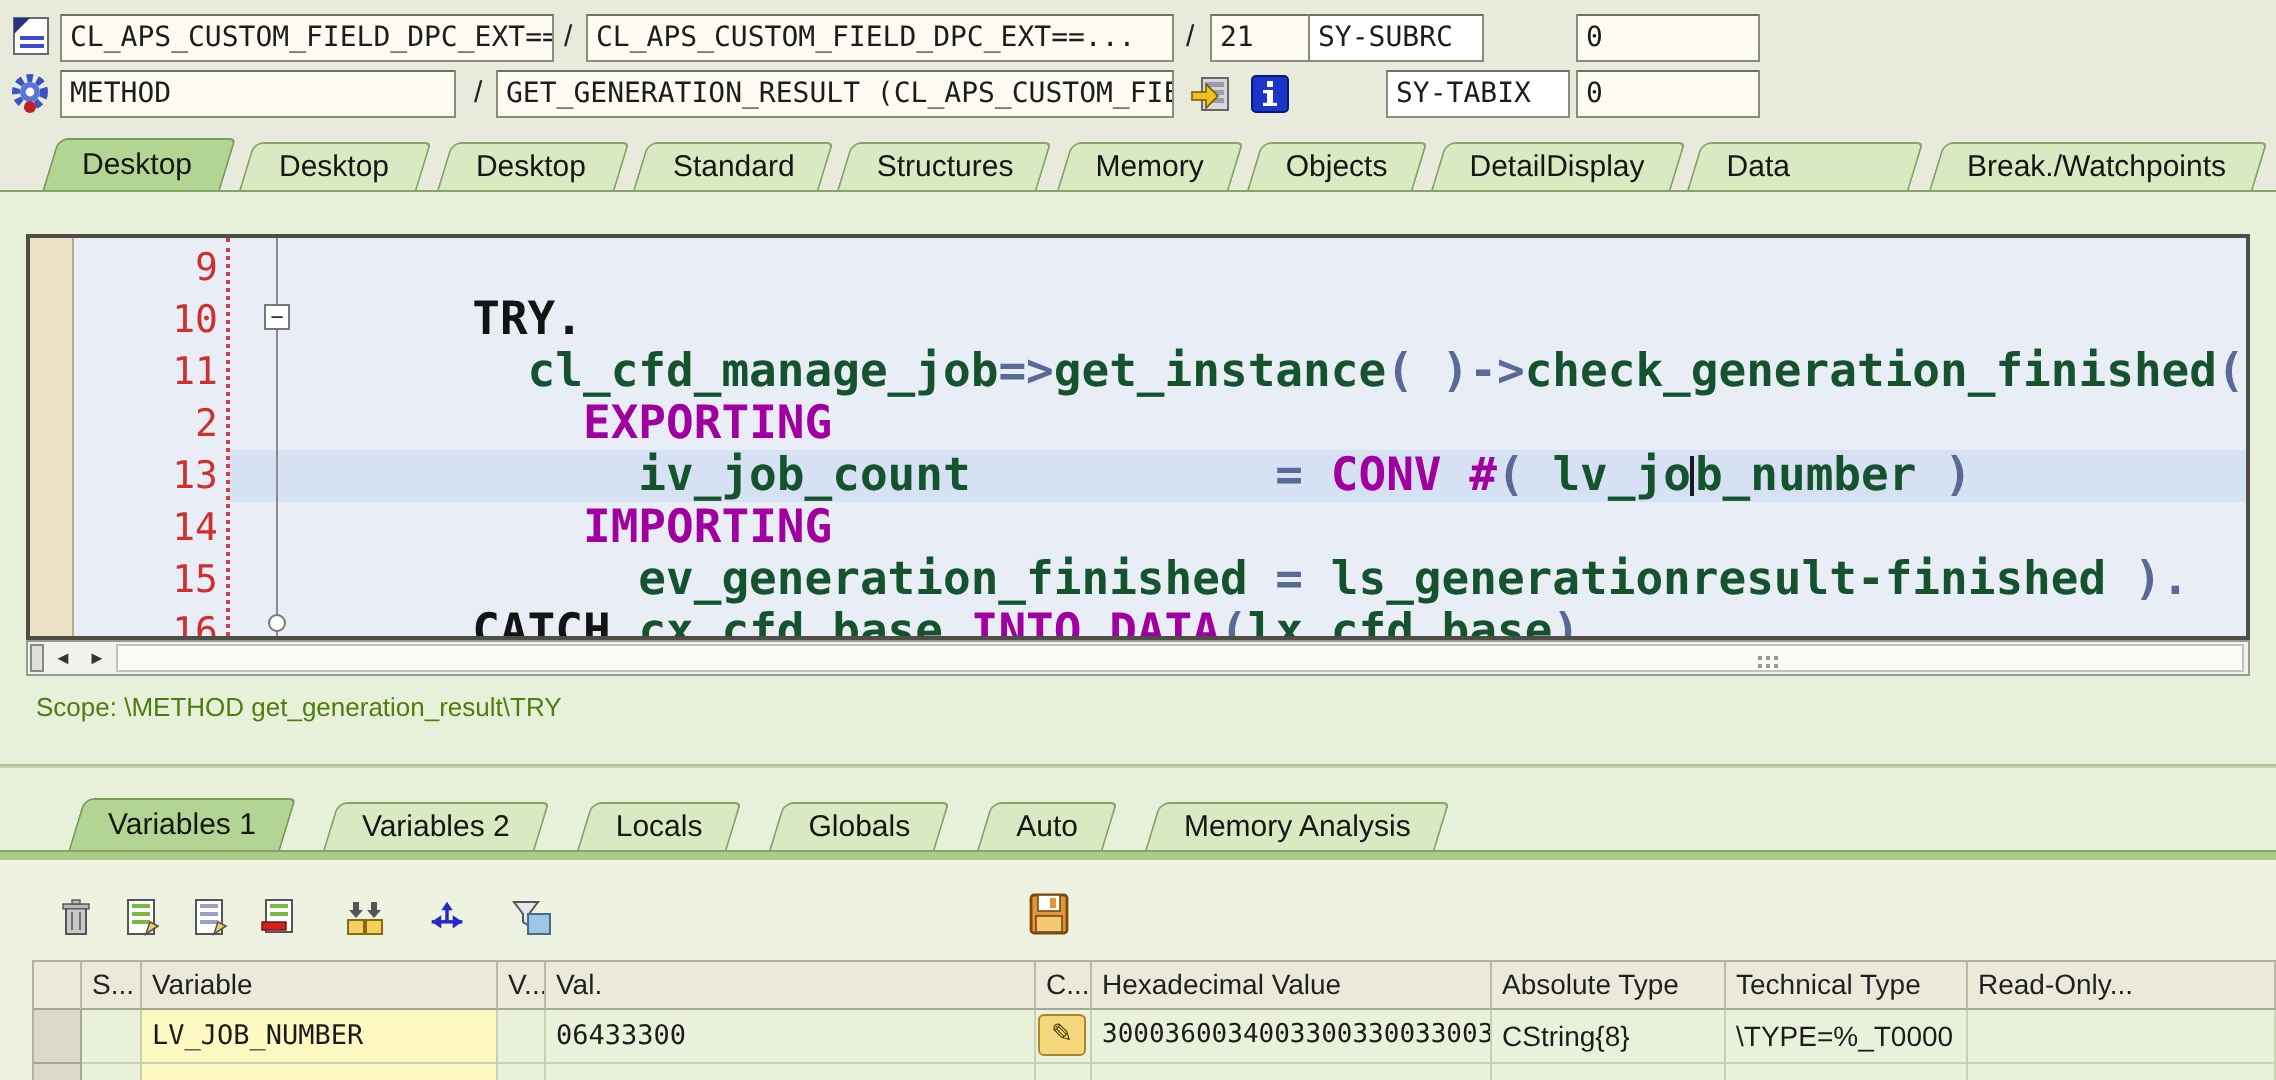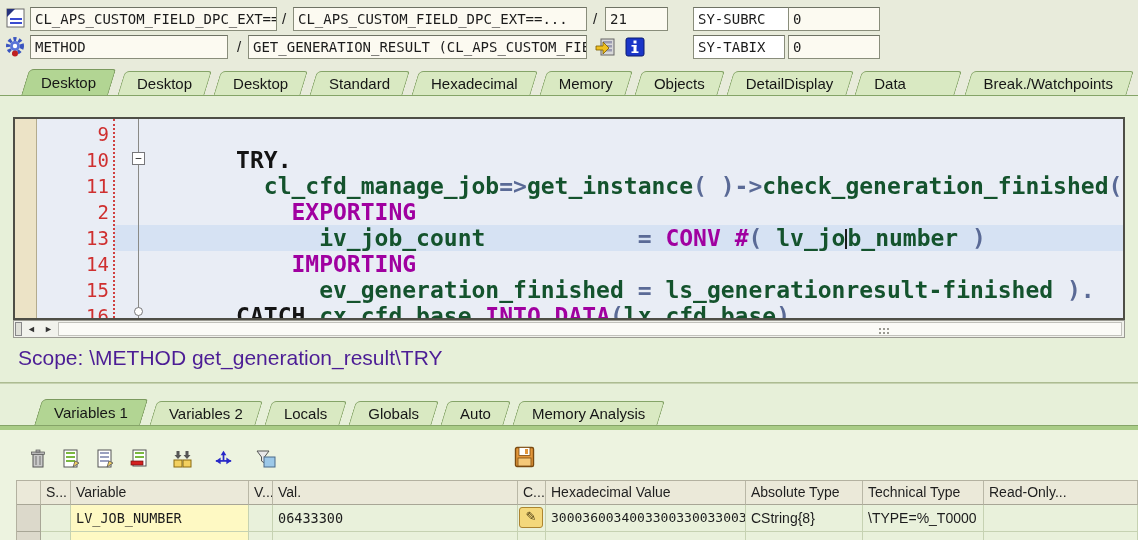--- a/index.html
+++ b/index.html
@@ -68,21 +68,21 @@
              background:#f1f2ec; border:1px solid #9a9a92; }
   .hs-split { position:absolute; left:1px; top:1px; width:7px; height:14px; background:#dfe0d8;
               border:1px solid #88888a; }
   .hs-btn { position:absolute; top:2px; width:15px; height:12px; font-size:9px; line-height:12px;
             text-align:center; color:#333; }
   .hs-track { position:absolute; left:44px; top:1px; right:2px; height:14px; background:#fbfbf7;
               border:1px solid #c2c2bc; }
   .hs-grip { position:absolute; left:820px; top:5px; width:2px; height:2px; background:#9a9a92;
              box-shadow:4px 0 #9a9a92, 8px 0 #9a9a92, 0 4px #9a9a92, 4px 4px #9a9a92, 8px 4px #9a9a92; }
 
-  .scope { position:absolute; left:18px; top:250px; font-size:21px; color:#4c1d95; }
+  .scope { position:absolute; left:18px; top:250px; font-size:13px; color:#4d7c0f; }
   .divider { position:absolute; left:0; top:286px; width:1138px; height:2px;
              background:#c6d2b0; border-top:1px solid #adbc92; }
 
   
   .varpanel { position:absolute; left:0; top:430px; width:1138px; height:110px; background:#edf3e0; }
   .vtoolbar { position:absolute; left:26px; top:18px; height:24px; display:flex; gap:11px; }
   .tool { width:23px; height:22px; display:flex; align-items:center; justify-content:center; }
   .tool.gap { margin-left:8px; }
   .save-tool { position:absolute; left:513px; top:16px; }
 
@@ -116,22 +116,22 @@
           <rect x="3" y="2" width="17" height="18" fill="#ffffff" stroke="#6b6b6b"></rect>
           <polygon points="3,2 11,2 3,10" fill="#27337e"></polygon>
           <rect x="6" y="11" width="12" height="2" fill="#3a4bd0"></rect>
           <rect x="6" y="15" width="12" height="2" fill="#3a4bd0"></rect>
         </svg>
       </span>
       <div class="fld" style="left:30px;top:7px;width:247px;">CL_APS_CUSTOM_FIELD_DPC_EXT==...</div>
       <span class="sep" style="left:282px;">/</span>
       <div class="fld" style="left:293px;top:7px;width:294px;">CL_APS_CUSTOM_FIELD_DPC_EXT==...</div>
       <span class="sep" style="left:593px;">/</span>
-      <div class="fld" style="left:605px;top:7px;width:63px;">21</div>
-      <div class="fld white" style="left:693px;top:7px;width:100px;">SY-SUBRC</div>
+      <div class="fld" style="left:605px;top:7px;width:89px;">21</div>
+      <div class="fld white" style="left:654px;top:7px;width:88px;">SY-SUBRC</div>
       <div class="fld" style="left:788px;top:7px;width:92px;">0</div>
     </div>
     <div class="hrow2">
       <span style="position:absolute;left:4px;top:36px;">
         <svg width="22" height="22" viewBox="0 0 22 22">
           <circle cx="11" cy="10" r="7" fill="none" stroke="#3a55c0" stroke-width="4" stroke-dasharray="3 2.2"></circle>
           <circle cx="11" cy="10" r="5" fill="#5a74d8"></circle>
           <circle cx="11" cy="10" r="2.2" fill="#ffffff"></circle>
           <circle cx="11" cy="17.5" r="3" fill="#c02020"></circle>
         </svg>
@@ -169,21 +169,21 @@
       <div class="tab">
         <span class="tab-label">Desktop 2</span>
       </div>
       <div class="tab">
         <span class="tab-label">Desktop 3</span>
       </div>
       <div class="tab">
         <span class="tab-label">Standard</span>
       </div>
       <div class="tab">
-        <span class="tab-label">Hexadecimal</span>
+        <span class="tab-label">Structures</span>
       </div>
       <div class="tab">
         <span class="tab-label">Memory</span>
       </div>
       <div class="tab">
         <span class="tab-label">Objects</span>
       </div>
       <div class="tab">
         <span class="tab-label">DetailDisplay</span>
       </div>
@@ -221,21 +221,21 @@
       <div class="hs-btn" style="left:10px;">◄</div>
       <div class="hs-btn" style="left:27px;">►</div>
       <div class="hs-track">
           <div class="hs-grip"></div>
         </div>
     </div>
 
     <div class="scope">Scope: \METHOD get_generation_result\TRY</div>
     <div class="divider"></div>
 
-    <div class="tabstrip" id="variable-tabs" style="left:38px;top:302px;height:28px;">
+    <div class="tabstrip" id="variable-tabs" style="left:38px;top:302px;height:28px;gap:12px;">
         <div class="tab active">
           <span class="tab-label">Variables 1</span>
         </div>
         <div class="tab">
           <span class="tab-label">Variables 2</span>
         </div>
         <div class="tab">
           <span class="tab-label">Locals</span>
         </div>
         <div class="tab">

